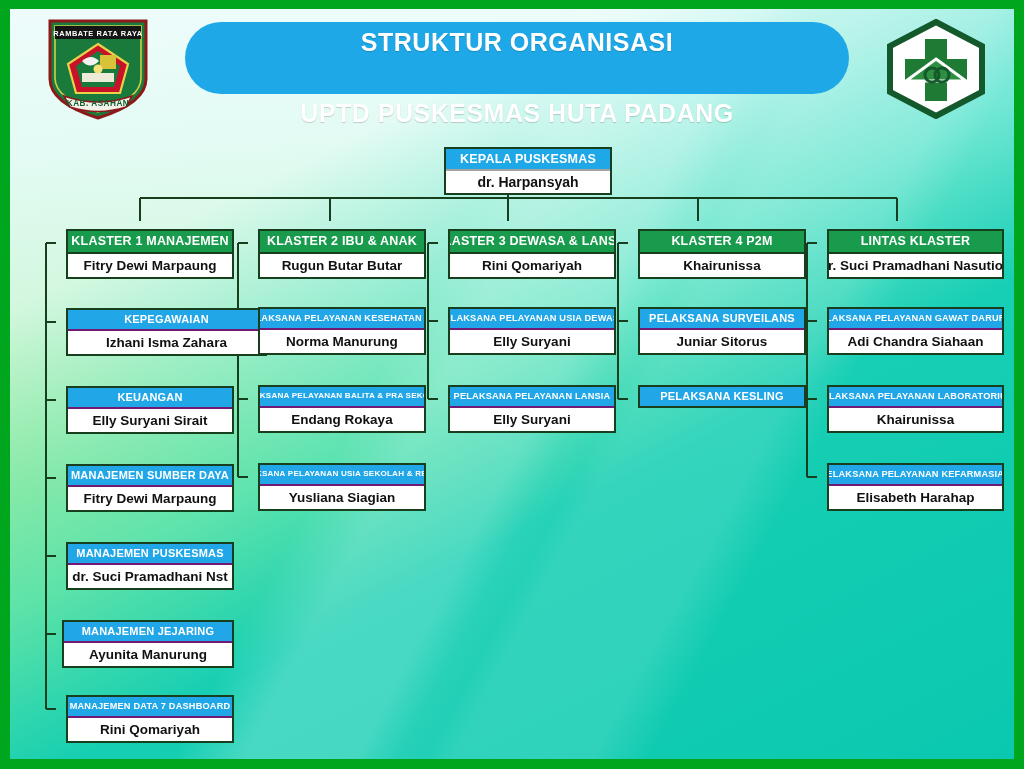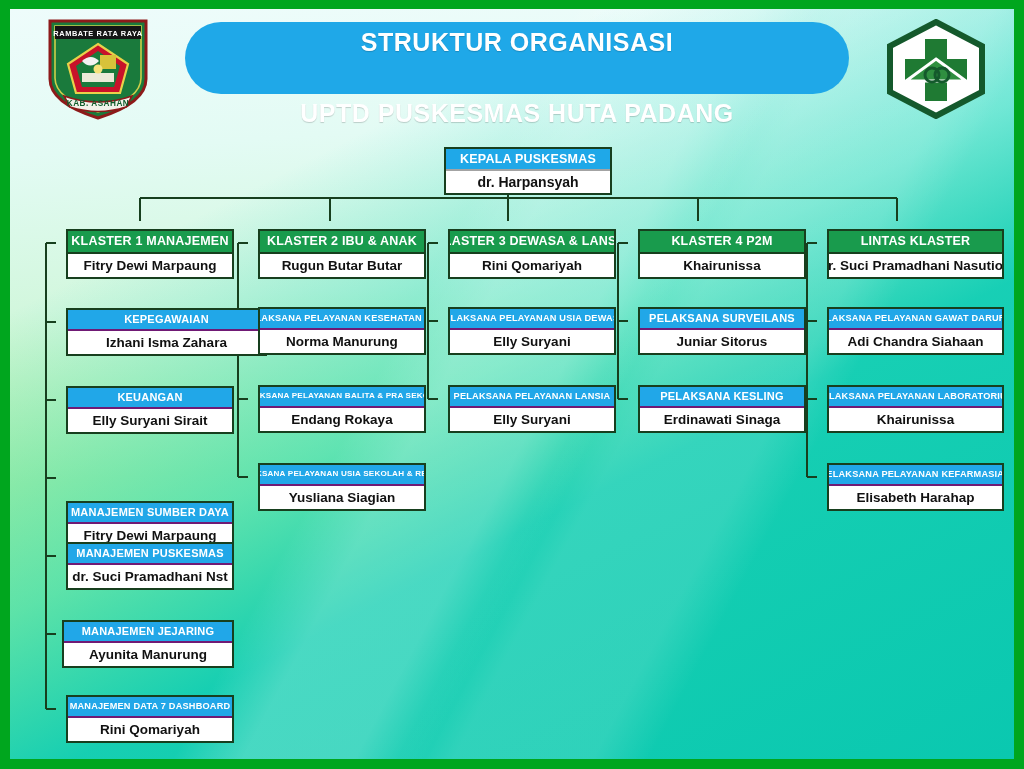--- a/index.html
+++ b/index.html
@@ -223,21 +223,21 @@
         <div class="nm">Fitry Dewi Marpaung</div>
       </div>
       <div class="node child" style="left:56px; top:299px; width:201px;">
         <div class="hd">KEPEGAWAIAN</div>
         <div class="nm">Izhani Isma Zahara</div>
       </div>
       <div class="node child" style="left:56px; top:377px; width:168px;">
         <div class="hd">KEUANGAN</div>
         <div class="nm">Elly Suryani Sirait</div>
       </div>
-      <div class="node child" style="left:56px; top:455px; width:168px;margin-top:37px;">
+      <div class="node child" style="left:56px; top:455px; width:168px;">
         <div class="hd">MANAJEMEN SUMBER DAYA</div>
         <div class="nm">Fitry Dewi Marpaung</div>
       </div>
       <div class="node child" style="left:56px; top:533px; width:168px;">
         <div class="hd">MANAJEMEN PUSKESMAS</div>
         <div class="nm">dr. Suci Pramadhani Nst</div>
       </div>
       <div class="node child" style="left:52px; top:611px; width:172px;">
         <div class="hd">MANAJEMEN JEJARING</div>
         <div class="nm">Ayunita Manurung</div>
@@ -280,21 +280,20 @@
       <div class="node cluster" style="left:628px; top:220px; width:168px;">
         <div class="hd">KLASTER 4 P2M</div>
         <div class="nm">Khairunissa</div>
       </div>
       <div class="node child" style="left:628px; top:298px; width:168px;">
         <div class="hd">PELAKSANA SURVEILANS</div>
         <div class="nm">Juniar Sitorus</div>
       </div>
       <div class="node child" style="left:628px; top:376px; width:168px;">
         <div class="hd">PELAKSANA KESLING</div>
-        <div class="nm">Erdinawati Sinaga</div>
       </div>
 
       <div class="node cluster" style="left:817px; top:220px; width:177px;">
         <div class="hd">LINTAS KLASTER</div>
         <div class="nm">dr. Suci Pramadhani Nasution</div>
       </div>
       <div class="node child" style="left:817px; top:298px; width:177px;">
         <div class="hd sm">PELAKSANA PELAYANAN GAWAT DARURAT</div>
         <div class="nm">Adi Chandra Siahaan</div>
       </div>

